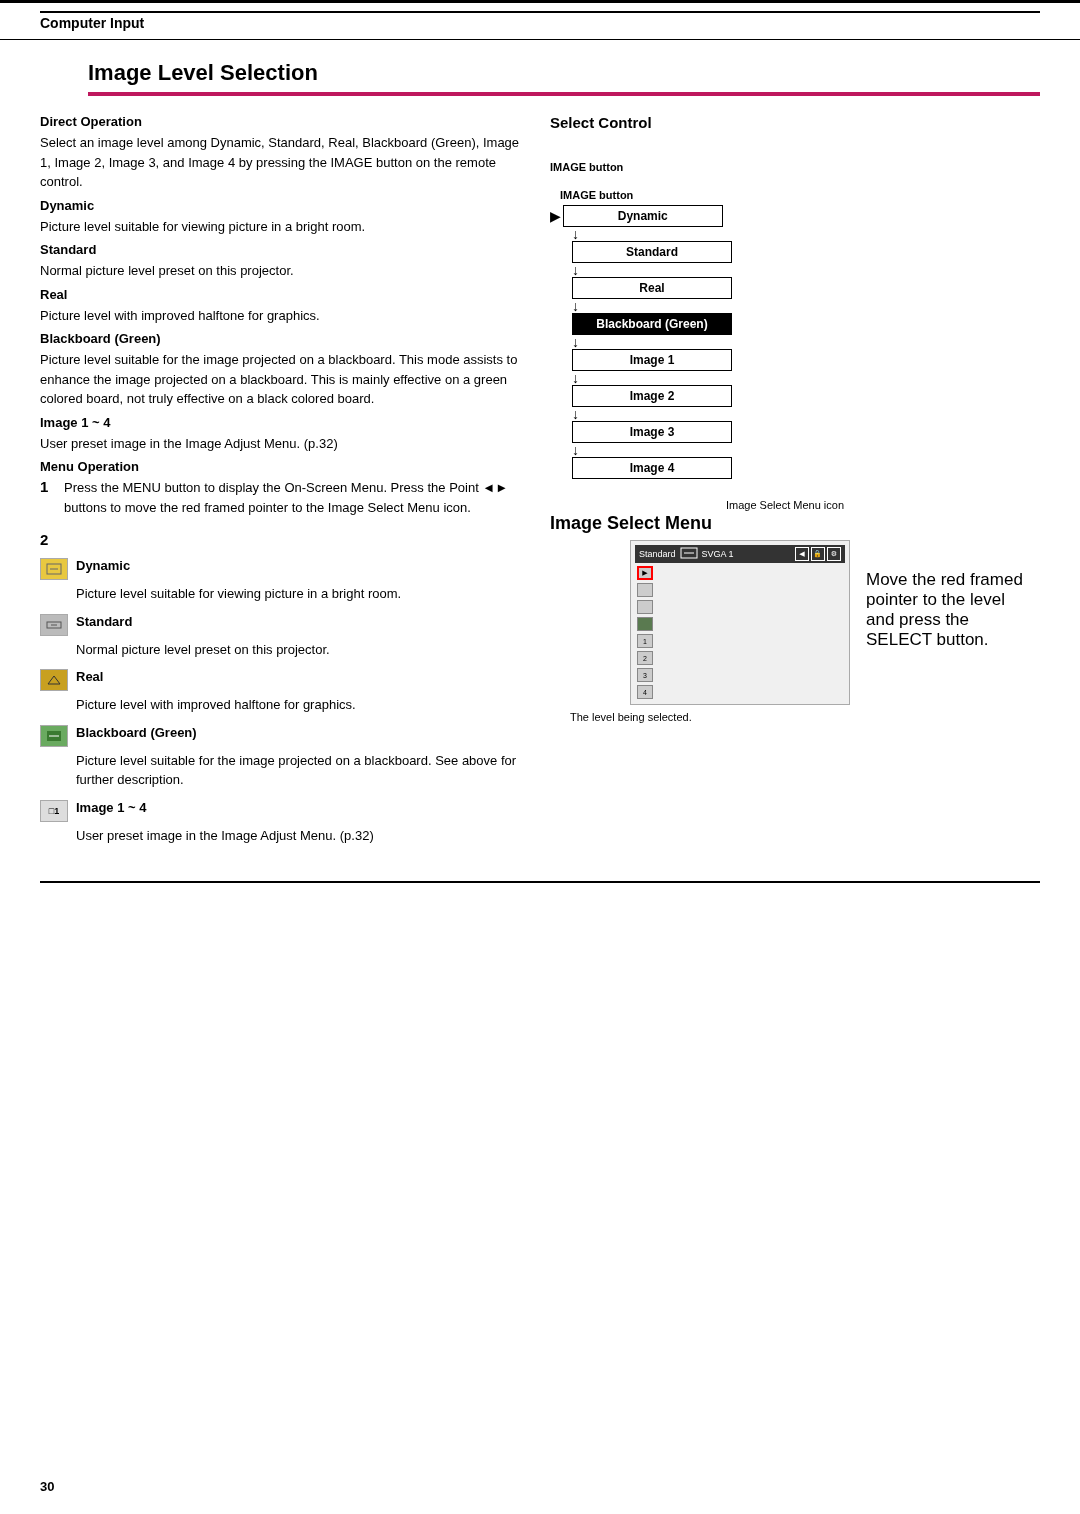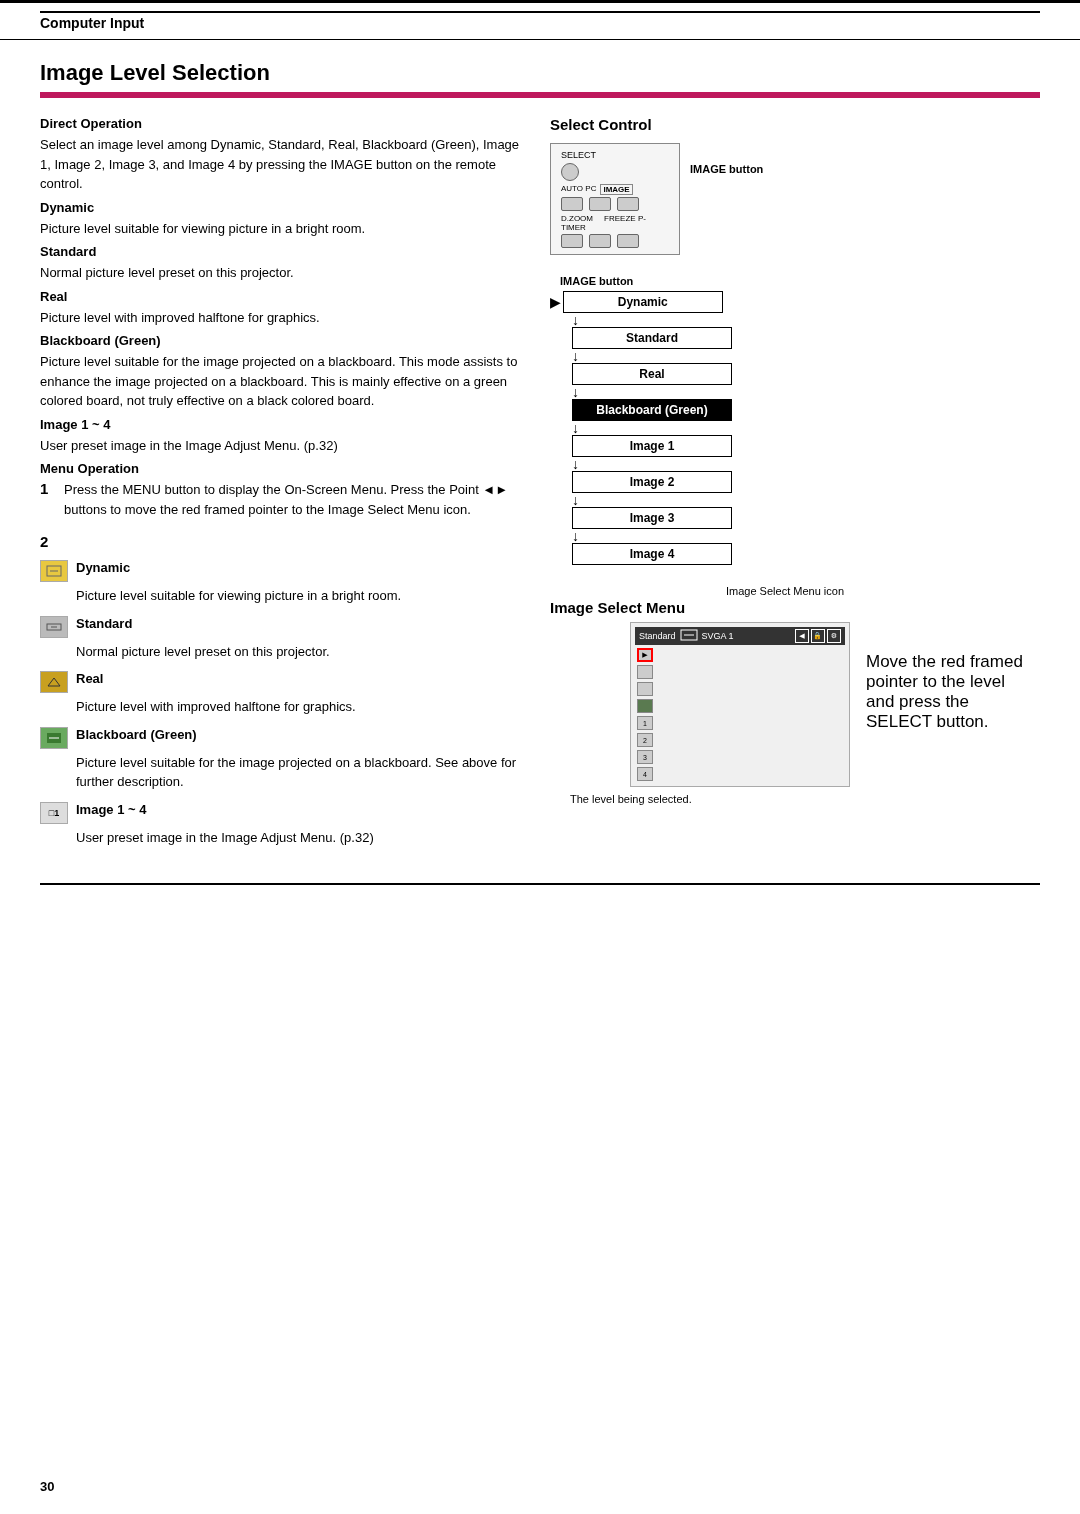--- a/index.html
+++ b/index.html
@@ -30,22 +30,23 @@
       font-weight: bold;
     }
     
     .main-content {
       padding: 20px 40px 40px 40px;
     }
     .page-title {
       font-size: 22px;
       font-weight: bold;
       margin-bottom: 18px;
-      border-bottom: 6px solid #be185d;
+      border-bottom: 4px solid #be185d;
       padding-bottom: 6px;
+      margin-left: 48px;
     }
     
     .two-col {
       display: flex;
       gap: 30px;
     }
     .left-col {
       width: 480px;
       flex-shrink: 0;
     }
@@ -266,21 +267,21 @@
       border-top: 2px solid #000;
       margin-bottom: 2px;
     }
     .bottom-rule {
       border-bottom: 2px solid #000;
       margin-top: 30px;
     }
 
     .image-select-menu-heading {
       font-weight: bold;
-      font-size: 15px;
+      font-size: 18px;
       margin-bottom: 6px;
     }
   </style>
 </head>
 <body>
 
 <div class="page">
 
   <div class="header-bar">
     <div class="top-rule"></div>
@@ -387,41 +388,20 @@
         <p style="margin-left:36px;">User preset image in the Image Adjust Menu. (p.32)</p>
 
       </div>
 
       <div class="right-col">
 
         <div class="remote-heading">Select Control</div>
 
         <div class="remote-diagram">
           <div style="display:flex; align-items:flex-start; gap:10px;">
-            <div class="remote-box" style="width:130px;">
-              <div style="font-size:9px; margin-bottom:3px;">SELECT</div>
-              <div class="remote-row" style="margin-bottom:3px;">
-                <div class="remote-btn" style="border-radius:50%; width:18px; height:18px;"></div>
-              </div>
-              <div style="font-size:8px; margin-bottom:2px; display:flex; gap:4px;">
-                <span>AUTO PC</span>
-                  <span style="font-weight:bold; border:1px solid #888; padding:0 2px;">IMAGE</span>
-              </div>
-              <div class="remote-row" style="gap:6px; margin-bottom:3px;">
-                <div class="remote-btn"></div>
-                <div class="remote-btn"></div>
-                <div class="remote-btn"></div>
-              </div>
-              <div style="font-size:8px; margin-bottom:2px;">D.ZOOM &nbsp;&nbsp;&nbsp; FREEZE P-TIMER</div>
-              <div class="remote-row" style="gap:6px;">
-                <div class="remote-btn"></div>
-                <div class="remote-btn"></div>
-                <div class="remote-btn"></div>
-              </div>
-            </div>
             <div style="display:flex; flex-direction:column; justify-content:flex-start; padding-top:20px;">
               <span style="font-size:11px; font-weight:bold; white-space:nowrap;">IMAGE button</span>
             </div>
           </div>
         </div>
 
         <div class="flow-diagram">
           <div class="flow-label-top">IMAGE button</div>
 
           <div class="flow-item">

